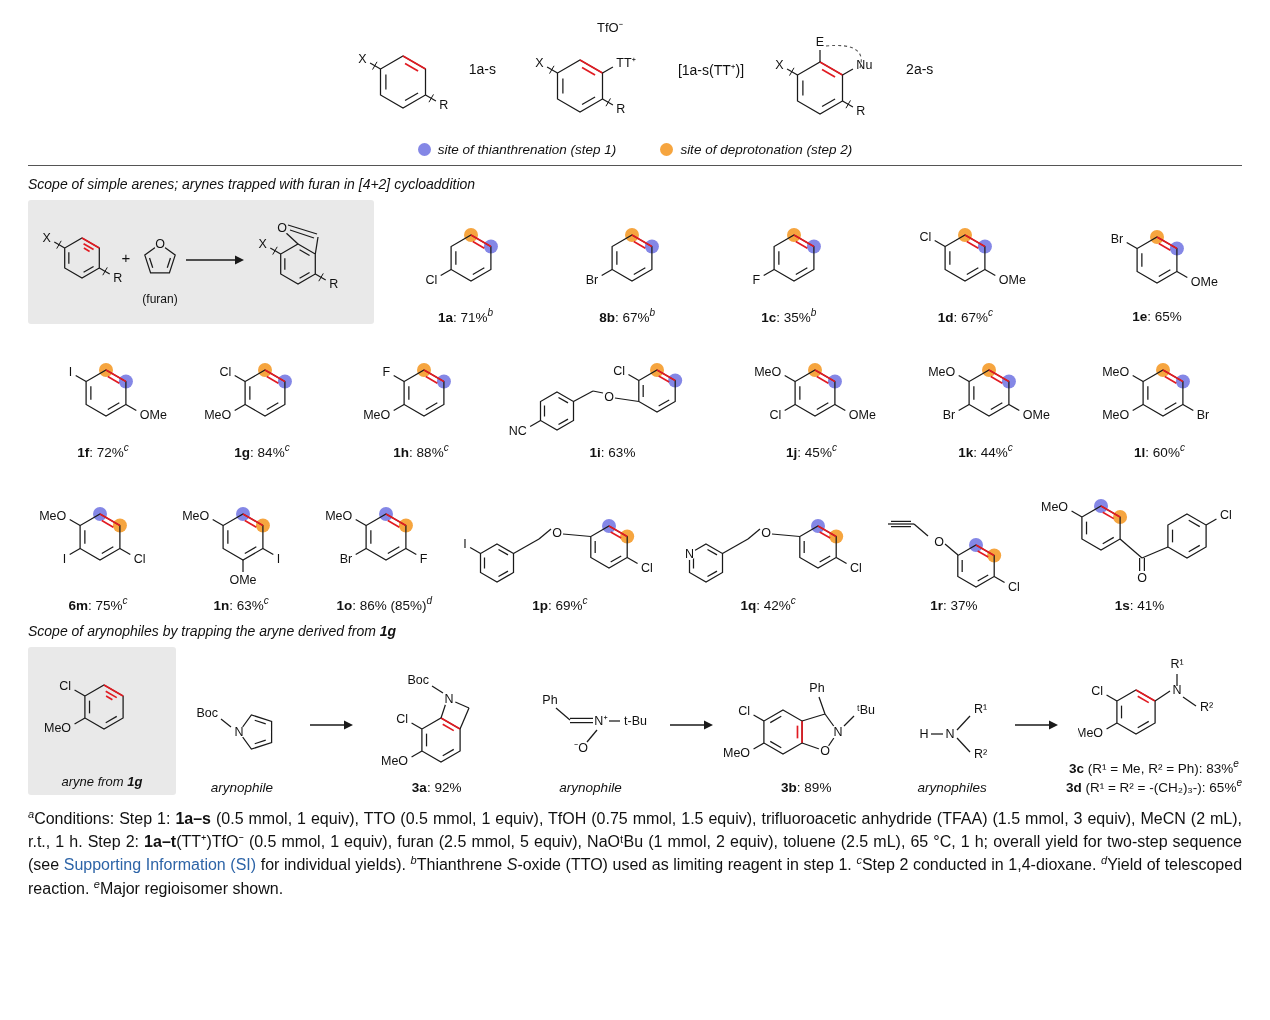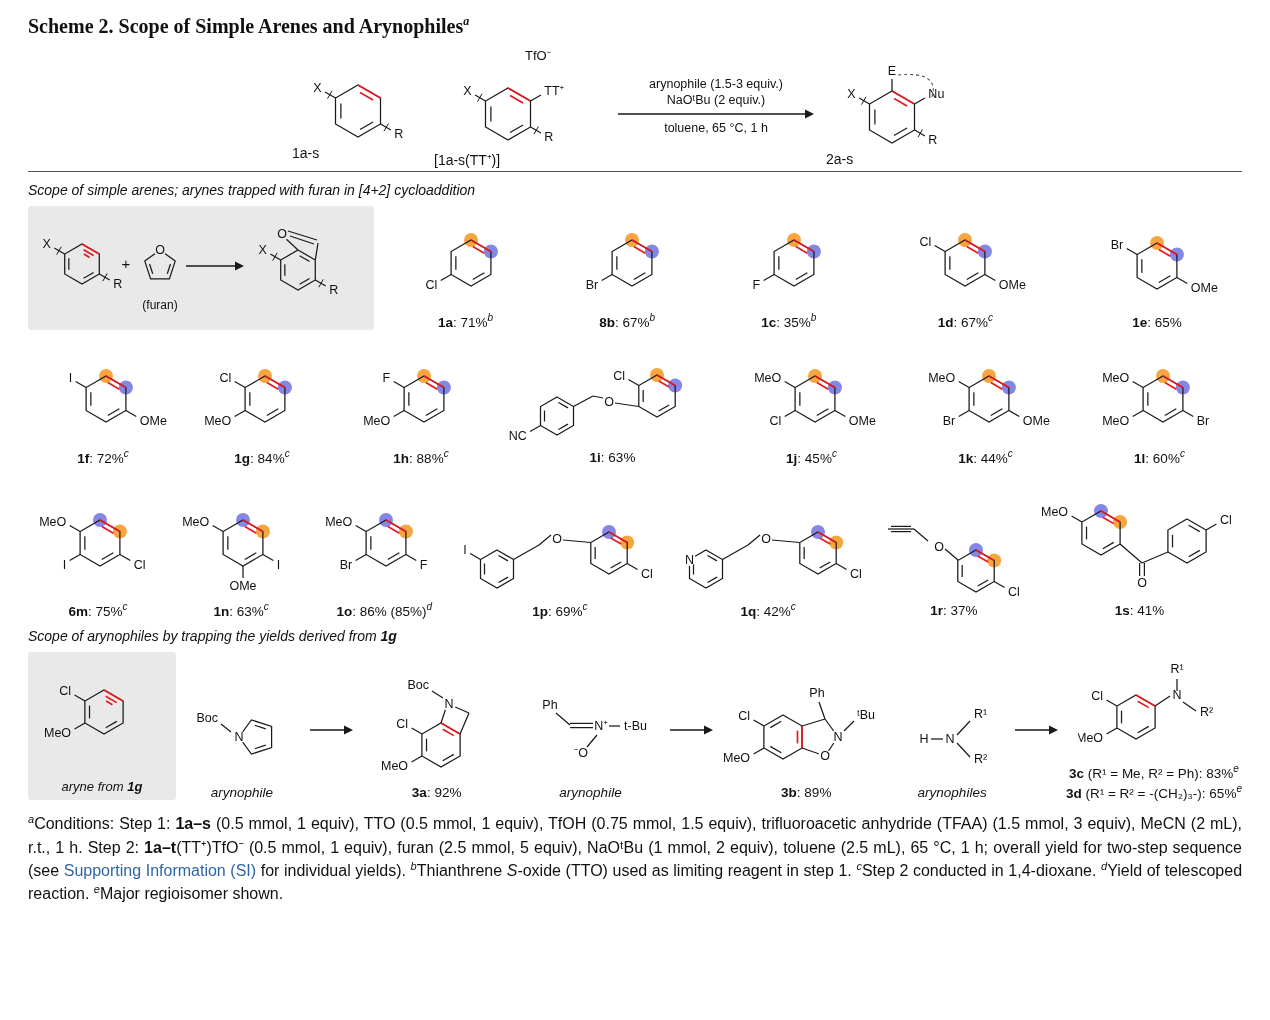--- a/index.html
+++ b/index.html
@@ -3,21 +3,21 @@
 <meta charset="utf-8">
 <style>
 *{box-sizing:border-box;margin:0;padding:0}
 html,body{background:#fff}
 body{width:1270px;height:1020px;font-family:"Liberation Sans",sans-serif;color:#111;overflow:hidden}
 .page{padding:14px 28px 0}
 .title{font-family:"Liberation Serif",serif;font-size:20px;font-weight:700;margin-bottom:6px}
 .title sup{font-size:12px;font-style:italic}
 .it{font-style:italic}
 .topscheme{display:flex;justify-content:center;align-items:center;gap:10px;margin-top:2px}
-.mol{display:flex;flex-direction:column;align-items:flex-start}
+.mol{display:flex;flex-direction:row;align-items:center}
 .mollabel{font-weight:400;font-size:14px;margin-top:-10px}
 .arrowblk{display:flex;flex-direction:column;align-items:center;font-size:12.5px;line-height:1.3}
 .cond{white-space:nowrap}
 .legend{display:flex;justify-content:center;gap:44px;align-items:center;font-size:13.5px;margin:10px 0 8px;font-style:italic}
 .ldot{width:13px;height:13px;border-radius:50%;display:inline-block;margin-right:7px;vertical-align:-2px}
 .rule{border:none;border-top:1px solid #555;margin:2px 0 10px}
 .sechead{font-style:italic;font-size:14px;margin:2px 0 8px}
 .row{display:flex;justify-content:space-between;align-items:flex-end}
 #row1{margin-bottom:16px}
 #row2{margin-bottom:18px}
@@ -34,21 +34,20 @@
 .fn-b{font-weight:700}
 .fn-i{font-style:italic}
 .fn-sup{vertical-align:super;font-size:11px;font-style:italic}
 svg text{font-family:"Liberation Sans",sans-serif}
 </style>
 </head>
 <body>
 
 <div class="page">
 
-  <div class="title"><span>Scheme 2. Scope of Simple Arenes and Arynophiles</span><sup>a</sup></div>
 
   <div class="topscheme">
     <div class="mol">
       <svg id="svg-reactant" width="132" height="104">
           <g>
             <path d="M 66.0 34.0 L 88.5 47.0 L 88.5 73.0 L 66.0 86.0 L 43.5 73.0 L 43.5 47.0 Z" fill="none" stroke="#1a1a1a" stroke-width="1.25"></path>
             <line x1="81.05914254132685" y1="71.0656" x2="68.05351943745366" y2="78.5744" stroke="#1a1a1a" stroke-width="1.25"></line>
             <line x1="48.88733802121949" y1="67.5088" x2="48.88733802121949" y2="52.49119999999999" stroke="#1a1a1a" stroke-width="1.25"></line>
             <line x1="66" y1="34" x2="88.51666049839541" y2="47" stroke="#e11b22" stroke-width="1.7"></line>
             <line x1="68.05351943745366" y1="41.425599999999996" x2="81.05914254132685" y2="48.9344" stroke="#e11b22" stroke-width="1.7"></line>
@@ -75,29 +74,20 @@
             <line x1="43.5175718366273" y1="57.59711431702998" x2="48.0175718366273" y2="49.80288568297003" stroke="#1a1a1a" stroke-width="1"></line>
             <text x="37.62693304105357" y="51" text-anchor="end" font-size="12.5" fill="#111">X</text>
             <line x1="96.51666049839541" y1="83" x2="106.90896534380867" y2="89" stroke="#1a1a1a" stroke-width="1.25"></line>
             <line x1="104.4824281633727" y1="82.40288568297002" x2="99.9824281633727" y2="90.19711431702997" stroke="#1a1a1a" stroke-width="1"></line>
             <text x="110.37306695894642" y="97" text-anchor="start" font-size="12.5" fill="#111">R</text>
             <line x1="96.51666049839541" y1="57" x2="106.90896534380867" y2="51" stroke="#1a1a1a" stroke-width="1.25"></line>
             <text x="110.37306695894642" y="51" text-anchor="start" font-size="12.5" fill="#111">TT⁺</text>
           </g>
         </svg>
       <div class="mollabel">[1a-s(TT⁺)]</div>
-    </div>
-    <div class="arrowblk">
-      <div class="cond">arynophile (1.5-3 equiv.)</div>
-      <div class="cond">NaOᵗBu (2 equiv.)</div>
-      <svg width="200" height="12">
-          <line x1="2" y1="6" x2="190" y2="6" stroke="#1a1a1a" stroke-width="1.3"></line>
-          <path d="M 189 1.5 L 198 6 L 189 10.5 Z" fill="#1a1a1a"></path>
-        </svg>
-      <div class="cond">toluene, 65 °C, 1 h</div>
     </div>
     <div class="mol">
       <svg id="svg-product" width="152" height="116">
           <g>
             <path d="M 66.0 46.0 L 88.5 59.0 L 88.5 85.0 L 66.0 98.0 L 43.5 85.0 L 43.5 59.0 Z" fill="none" stroke="#1a1a1a" stroke-width="1.25"></path>
             <line x1="81.05914254132685" y1="83.0656" x2="68.05351943745366" y2="90.5744" stroke="#1a1a1a" stroke-width="1.25"></line>
             <line x1="48.88733802121949" y1="79.5088" x2="48.88733802121949" y2="64.49119999999999" stroke="#1a1a1a" stroke-width="1.25"></line>
             <line x1="66" y1="46" x2="88.51666049839541" y2="59" stroke="#e11b22" stroke-width="1.7"></line>
             <line x1="68.05351943745366" y1="53.425599999999996" x2="81.05914254132685" y2="60.9344" stroke="#e11b22" stroke-width="1.7"></line>
             <line x1="66" y1="46" x2="66" y2="34" stroke="#1a1a1a" stroke-width="1.25"></line>
@@ -110,20 +100,24 @@
             <line x1="88.51666049839541" y1="85" x2="98.90896534380867" y2="91" stroke="#1a1a1a" stroke-width="1.25"></line>
             <line x1="96.4824281633727" y1="84.40288568297002" x2="91.9824281633727" y2="92.19711431702997" stroke="#1a1a1a" stroke-width="1"></line>
             <text x="102.37306695894642" y="99" text-anchor="start" font-size="12.5" fill="#111">R</text>
             <path d="M 72 30 Q 114 26 106 52" fill="none" stroke="#555" stroke-width="1.1" stroke-dasharray="3 3"></path>
           </g>
         </svg>
       <div class="mollabel">2a-s</div>
     </div>
   </div>
 
+  <div class="legend">
+    <span><span class="ldot" style="background: rgb(132, 135, 230);"></span><span>site of thianthrenation (step 1)</span></span>
+    <span><span class="ldot" style="background: rgb(246, 165, 63);"></span><span>site of deprotonation (step 2)</span></span>
+  </div>
 
   <hr class="rule">
 
   <div class="sechead">Scope of simple arenes; arynes trapped with furan in [4+2] cycloaddition</div>
 
   <div class="row" id="row1">
     <div class="graybox">
       <svg id="svg-furan" width="338" height="114">
           <g>
             <path d="M 50.0 34.0 L 67.3 44.0 L 67.3 64.0 L 50.0 74.0 L 32.7 64.0 L 32.7 44.0 Z" fill="none" stroke="#1a1a1a" stroke-width="1.25"></path>
@@ -550,21 +544,21 @@
             <line x1="162.74235138112272" y1="67.3632" x2="151.7375933701531" y2="73.7168" stroke="#1a1a1a" stroke-width="1.25"></line>
             <line x1="135.5200552487242" y1="64.3536" x2="135.5200552487242" y2="51.6464" stroke="#1a1a1a" stroke-width="1.25"></line>
             <line x1="169.05255888325766" y1="47" x2="179.44486372867092" y2="41" stroke="#1a1a1a" stroke-width="1.25"></line>
             <text x="182.9089653438087" y="41" text-anchor="start" font-size="12.5" fill="#111">Cl</text>
           </g>
         </svg>
         <div class="cap"><span class="cid">1s</span>: 41%</div>
       </div>
     </div>
 
-  <div class="sechead"><span>Scope of arynophiles by trapping the yields derived from </span><b>1g</b></div>
+  <div class="sechead"><span>Scope of arynophiles by trapping the aryne derived from </span><b>1g</b></div>
 
   <div class="row" id="row4">
     <div class="graybox">
       <svg id="svg-aryne" width="140" height="104">
           <g>
             <path d="M 72.0 34.0 L 91.1 45.0 L 91.1 67.0 L 72.0 78.0 L 52.9 67.0 L 52.9 45.0 Z" fill="none" stroke="#1a1a1a" stroke-width="1.25"></path>
             <line x1="84.74235138112273" y1="65.3632" x2="73.73759337015309" y2="71.7168" stroke="#1a1a1a" stroke-width="1.25"></line>
             <line x1="57.520055248724184" y1="62.3536" x2="57.520055248724184" y2="49.6464" stroke="#1a1a1a" stroke-width="1.25"></line>
             <line x1="72" y1="34" x2="91.05255888325766" y2="45" stroke="#e11b22" stroke-width="1.7"></line>
             <line x1="73.73759337015309" y1="40.2832" x2="84.74235138112273" y2="46.6368" stroke="#e11b22" stroke-width="1.7"></line>

